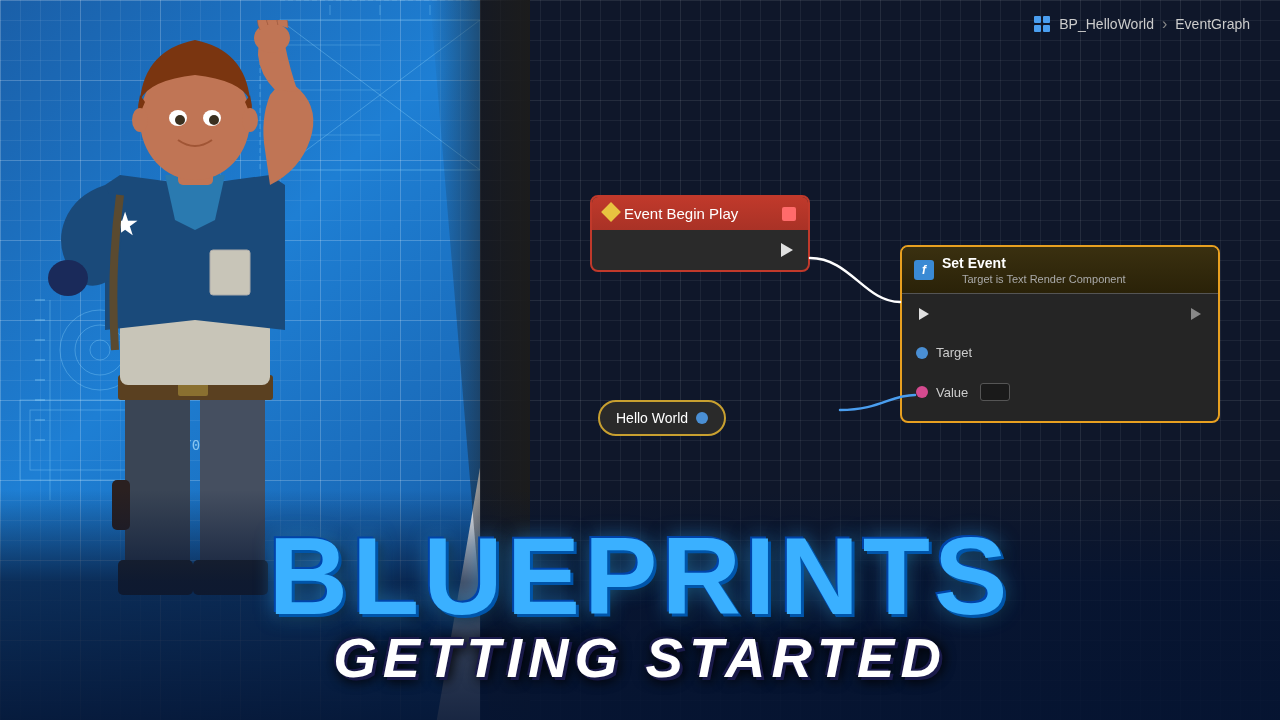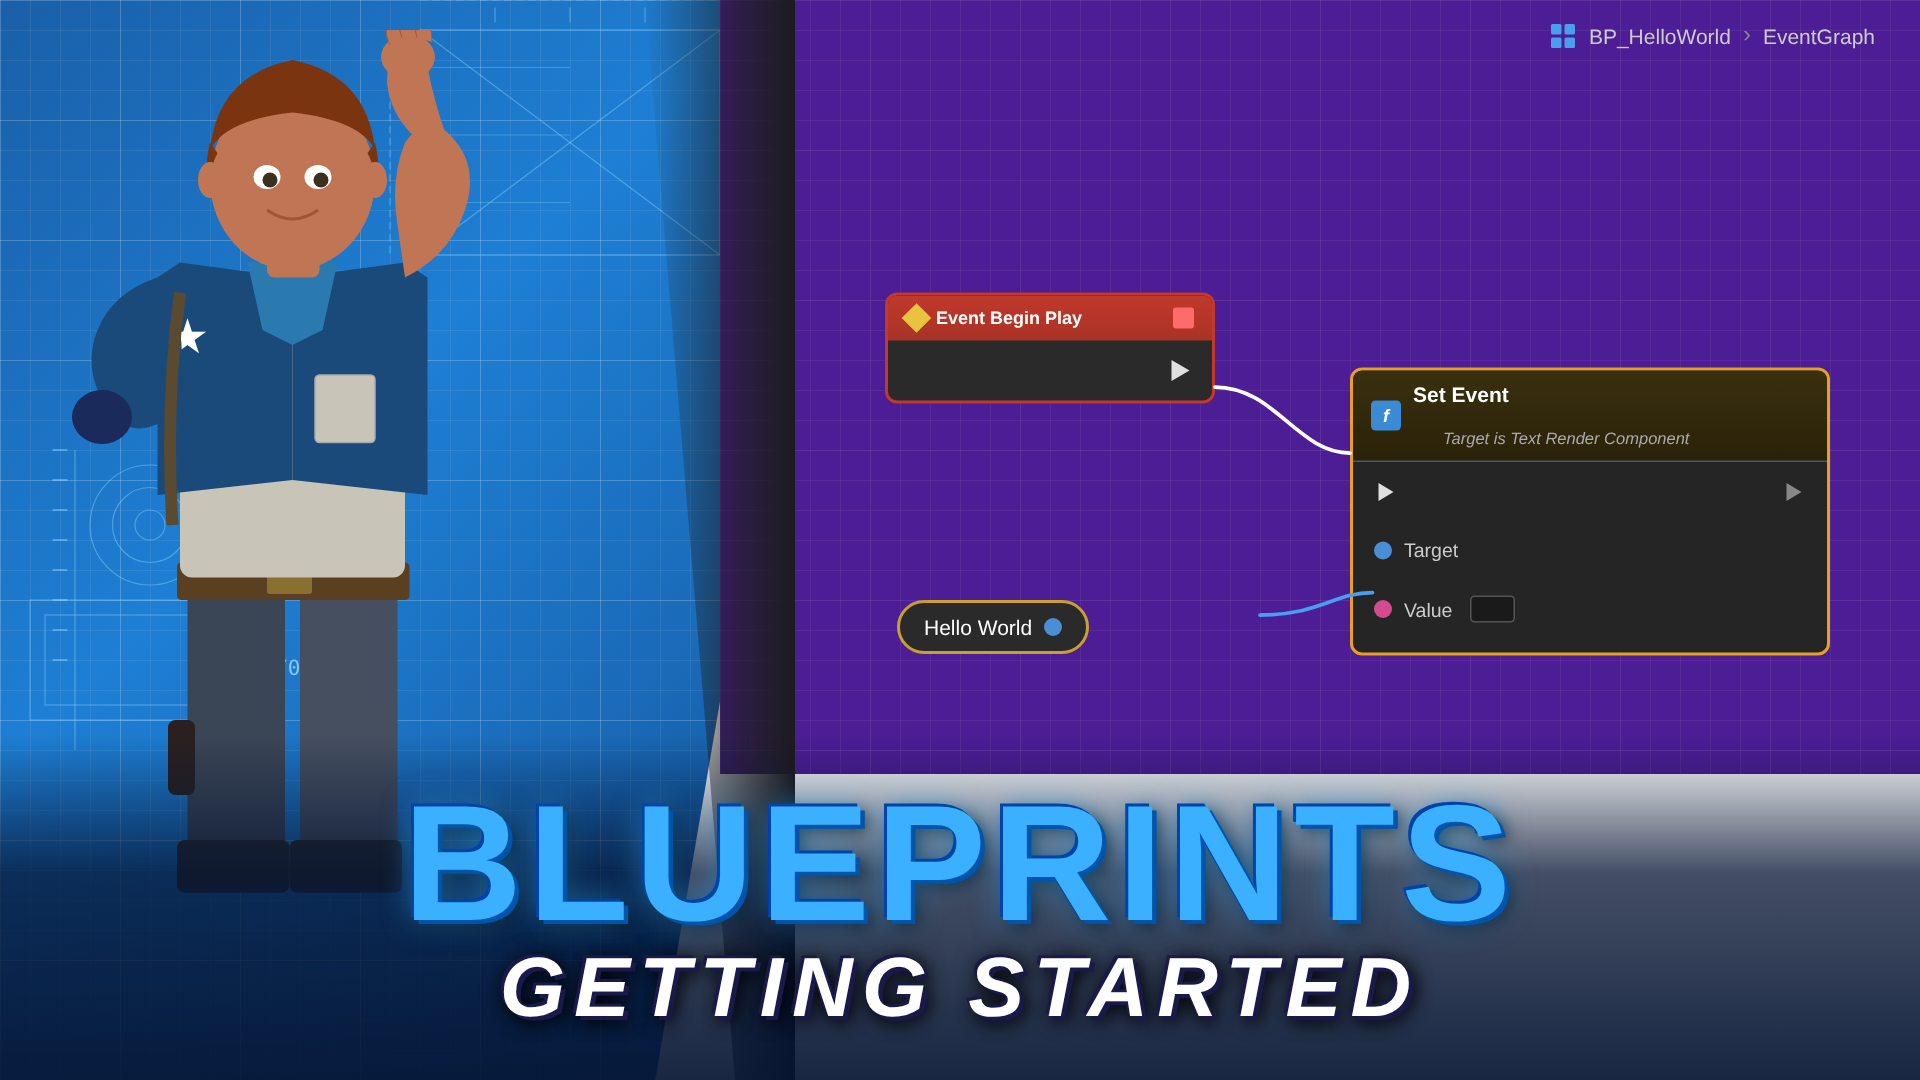--- a/index.html
+++ b/index.html
@@ -52,22 +52,22 @@
       background: linear-gradient(90deg, transparent 0%, #1c1c1c 100%);
       clip-path: polygon(0 0, 100% 0, 100% 100%, 60% 100%);
       z-index: 10;
     }
 
     
     .right-panel {
       position: absolute;
       right: 0; top: 0;
       width: 800px;
-      height: 516px;
-      background: #4c1d95;
+      height: 720px;
+      background: #0f172a;
       overflow: hidden;
     }
 
     .editor-grid {
       position: absolute;
       top: 0; left: 0; right: 0; bottom: 0;
       background-image:
         linear-gradient(rgba(255,255,255,0.03) 1px, transparent 1px),
         linear-gradient(90deg, rgba(255,255,255,0.03) 1px, transparent 1px),
         linear-gradient(rgba(255,255,255,0.06) 1px, transparent 1px),
@@ -116,22 +116,22 @@
     }
     .node-header-red {
       background: linear-gradient(180deg, #c0392b 0%, #a93226 100%);
       padding: 8px 12px;
       display: flex;
       align-items: center;
       justify-content: space-between;
     }
     .node-header-red .node-title {
       color: #ffffff;
-      font-size: 12px;
-      font-weight: bold;
+      font-size: 15px;
+      font-weight: normal;
       display: flex;
       gap: 6px;
     }
     .node-diamond {
       width: 14px;
       height: 14px;
       background: #e8c340;
       transform: rotate(45deg);
       flex-shrink: 0;
     }
@@ -200,22 +200,21 @@
       align-items: center;
       justify-content: center;
       color: white;
       font-size: 12px;
       font-weight: bold;
       font-style: italic;
     }
     .node-subtitle {
       color: #aaaaaa;
       font-size: 11px;
-      font-style: italic;
-      margin-top: 16px;
+      margin-top: 2px;
       padding-left: 28px;
     }
     .node-header-content {
       flex: 1;
     }
     .node-set-body {
       padding: 12px 14px;
     }
     .node-pins-row {
       display: flex;

